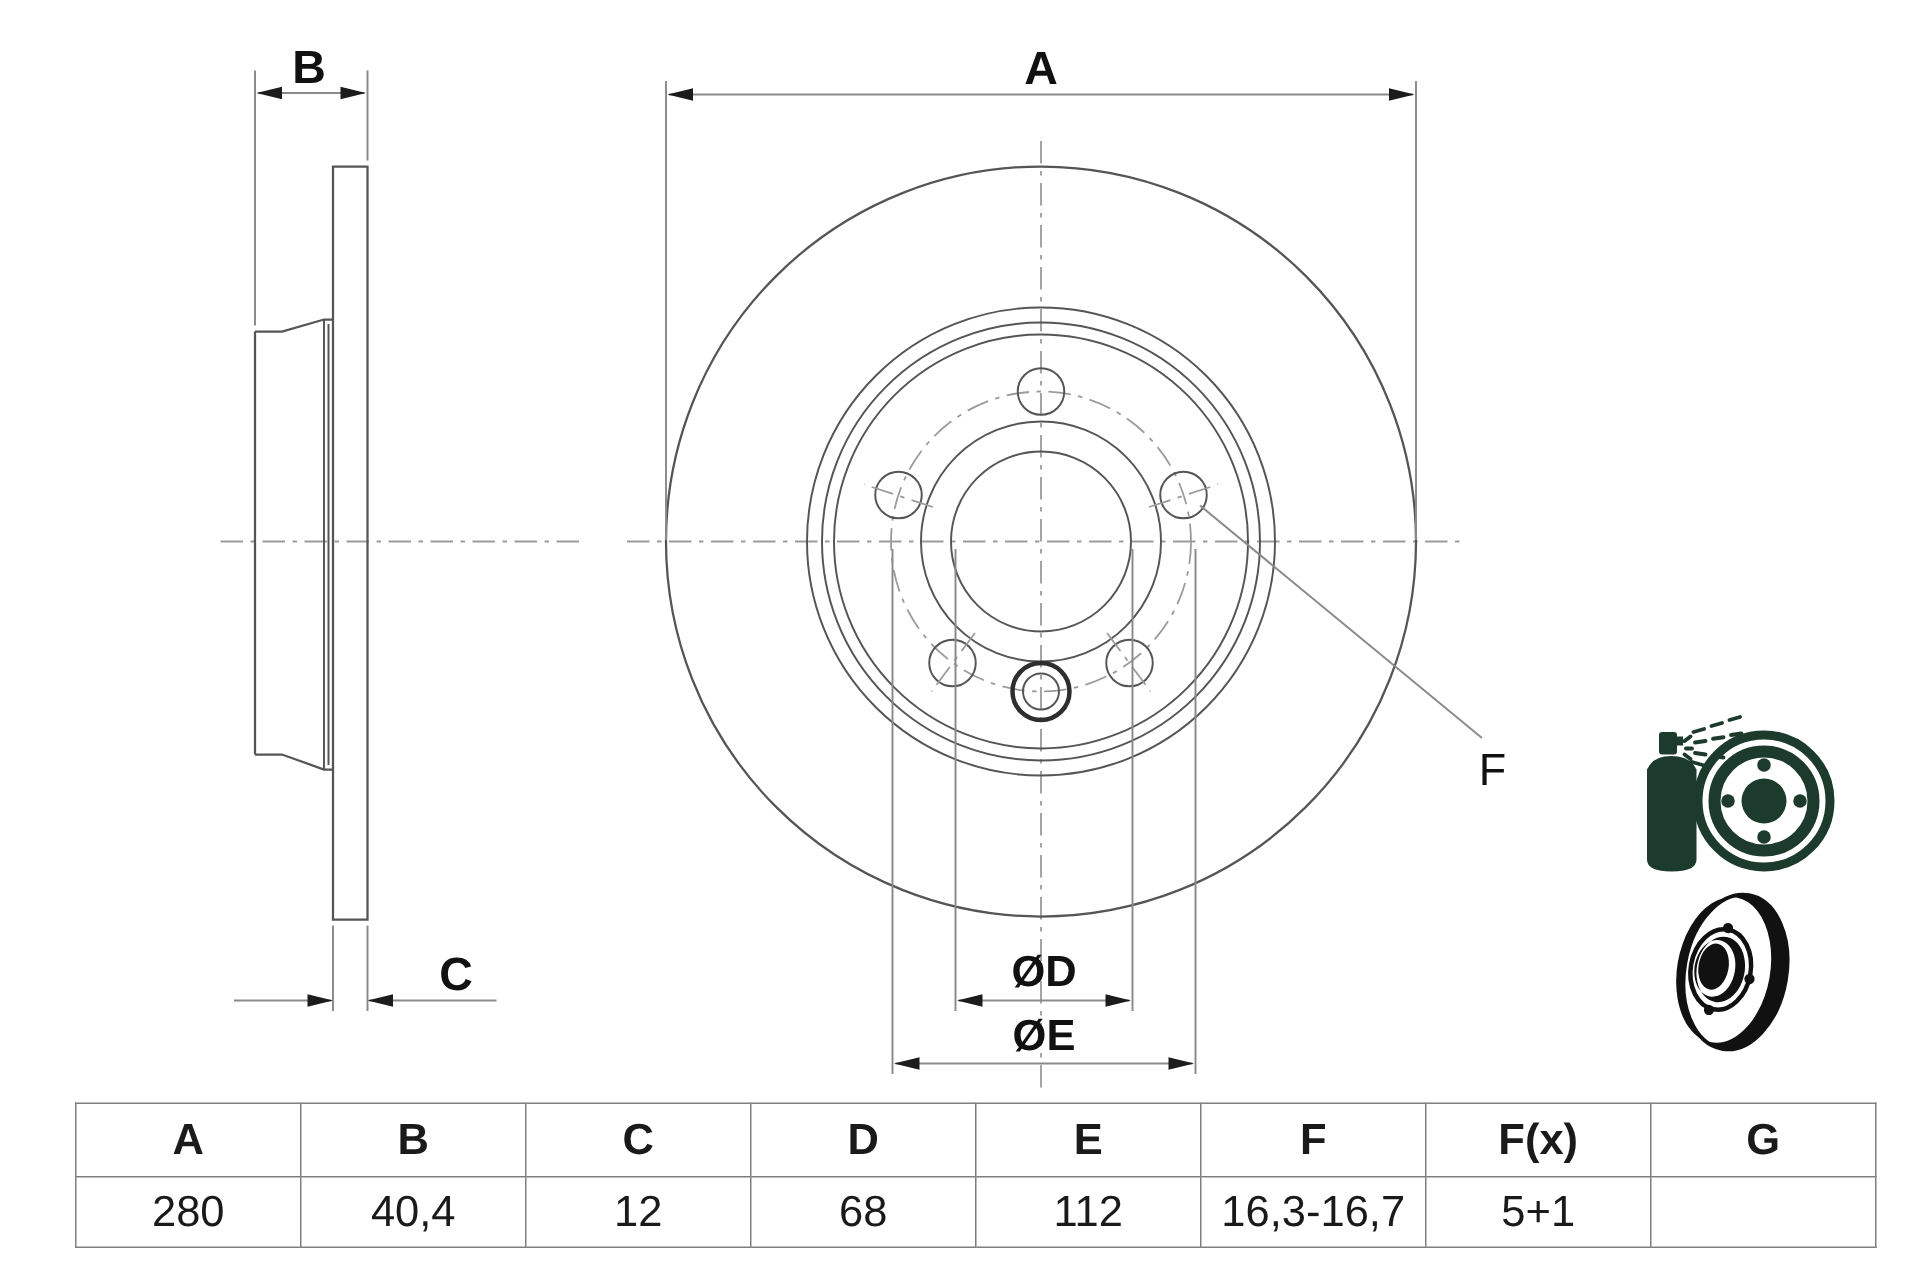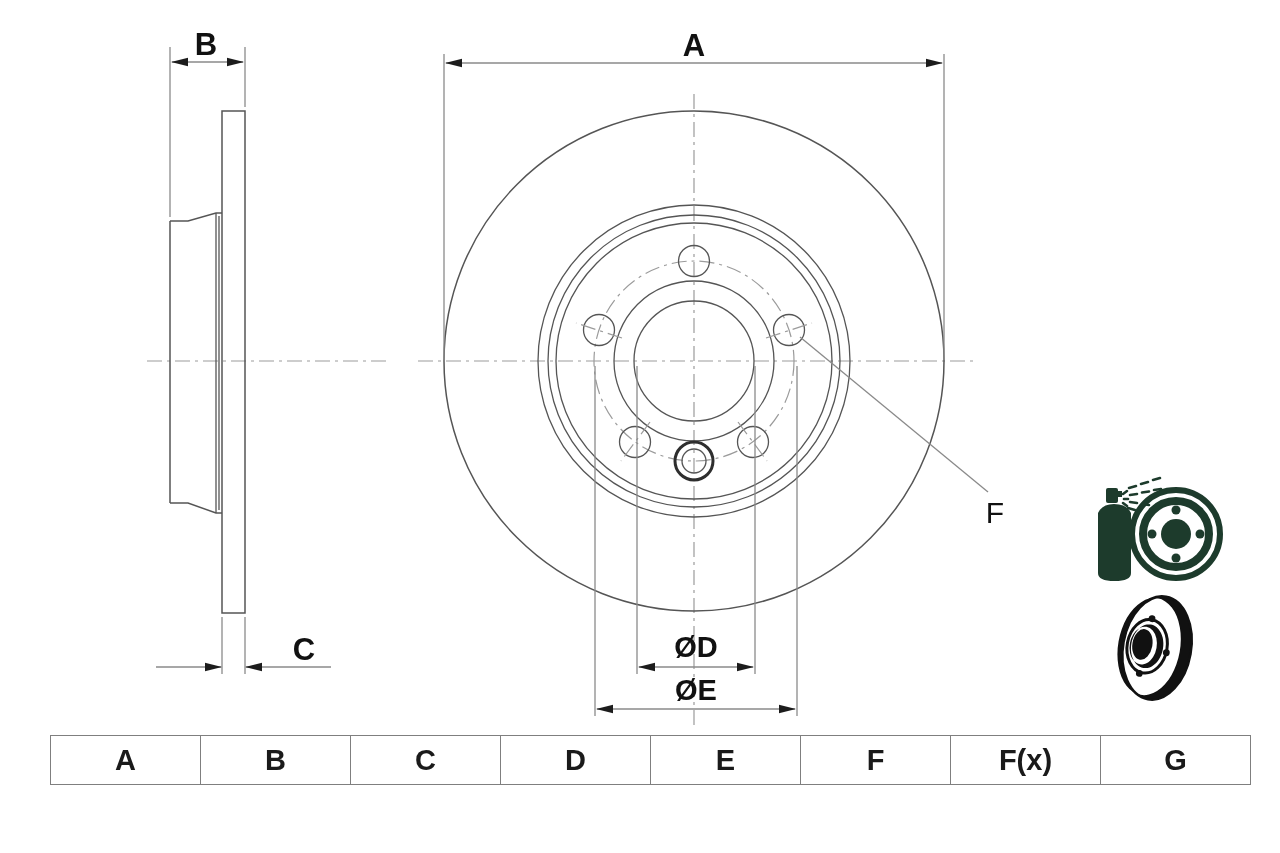--- a/index.html
+++ b/index.html
@@ -182,15 +182,25 @@
         <tr>
       <th>A</th>
       <th>B</th>
       <th>C</th>
       <th>D</th>
       <th>E</th>
       <th>F</th>
       <th>F(x)</th>
       <th>G</th>
     </tr>
+    <tr>
+      <td>280</td>
+      <td>40,4</td>
+      <td>12</td>
+      <td>68</td>
+      <td>112</td>
+      <td>16,3-16,7</td>
+      <td>5+1</td>
+      <td></td>
+    </tr>
   </tbody>
     </table>
 </div>
 
 </body></html>

